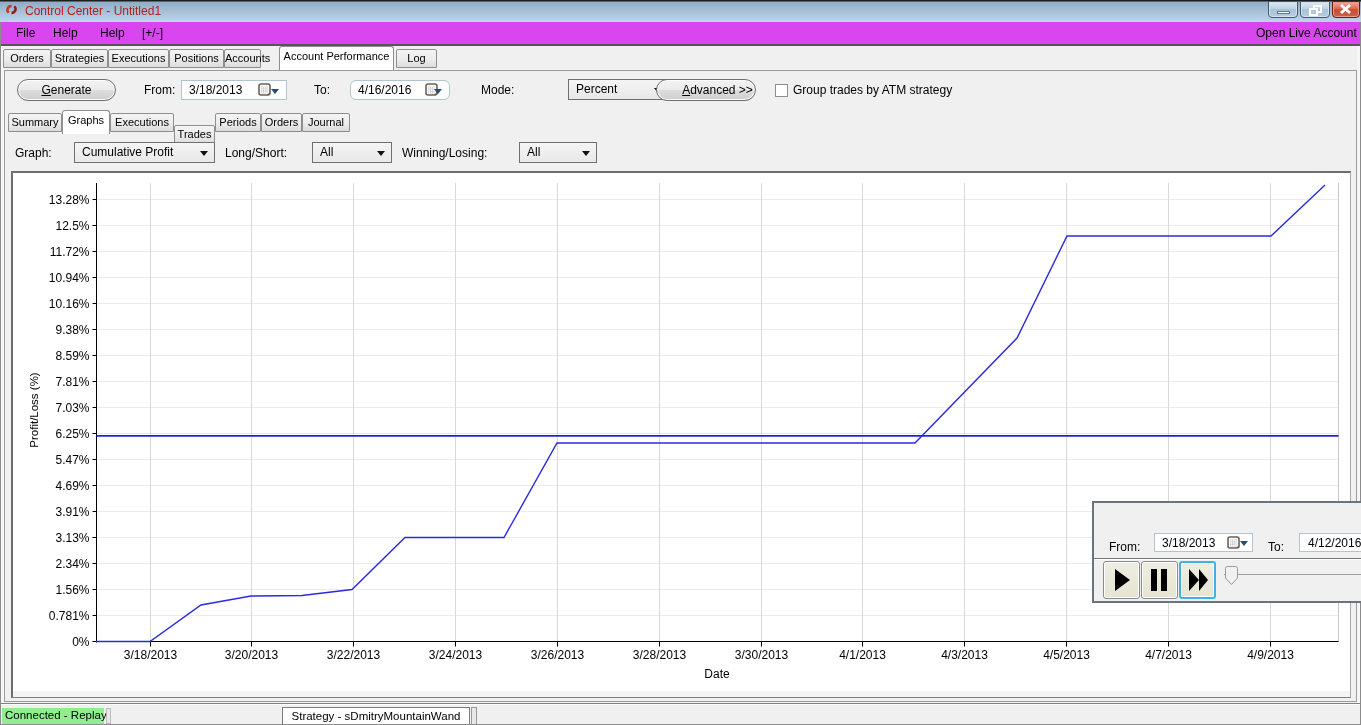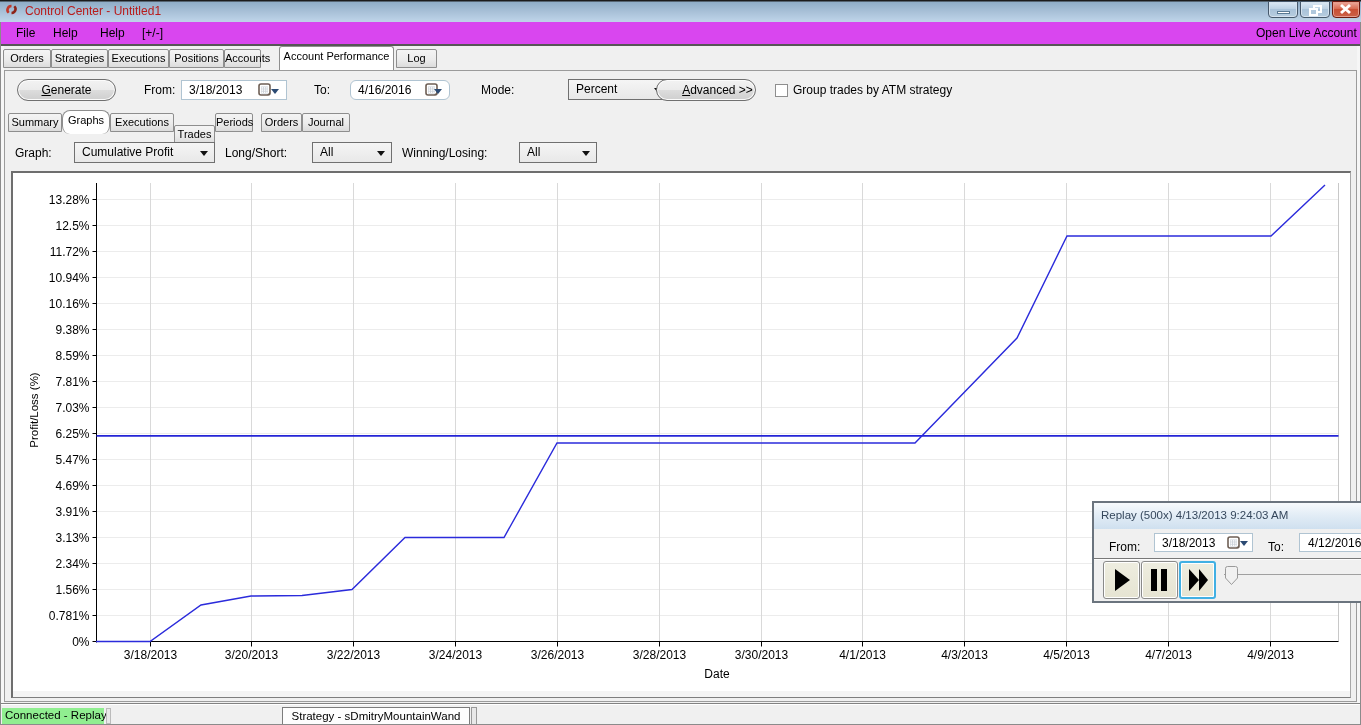--- a/index.html
+++ b/index.html
@@ -141,24 +141,24 @@
 <div class="combo" style="left:520px;top:79px;width:101px;margin-left:48px;">
     <span style="position:absolute;left:7px;top:2px;">Percent</span>
     <div class="arr"></div>
   </div>
 <div class="abs w7btn" style="left:656px;top:79px;width:100px;height:22px;padding-top:3px;padding-left:23px;"><u>A</u>dvanced &gt;&gt;</div>
 <div class="abs" style="left:775px;top:84px;width:13px;height:13px;background:#fff;border:1px solid #8e8e8e;"></div>
 <div class="lbl" style="left:793px;top:83px;">Group trades by ATM strategy</div>
 
 <div class="abs tabstrip" style="left:0;top:110px;width:1361px;height:24px;">
   <div class="tab" style="left:8px;top:3px;width:54px;"><span>Summary</span></div>
-  <div class="tab active" style="left:62px;top:0;width:48px;height:24px;border-bottom:none;border-radius:8px;"><span style="top:3px">Graphs</span></div>
+  <div class="tab active" style="left:62px;top:0;width:48px;height:24px;border-bottom:none;"><span style="top:3px">Graphs</span></div>
   <div class="tab" style="left:110px;top:3px;width:64px;"><span>Executions</span></div>
   <div class="tab" style="left:174px;top:3px;width:41px;margin-top:12px;"><span>Trades</span></div>
-  <div class="tab" style="left:215px;top:3px;width:38px;"><span>Periods</span></div>
+  <div class="tab" style="left:215px;top:3px;width:46px;"><span>Periods</span></div>
   <div class="tab" style="left:261px;top:3px;width:41px;"><span>Orders</span></div>
   <div class="tab" style="left:302px;top:3px;width:48px;"><span>Journal</span></div>
 </div>
 
 <div class="lbl" style="left:15px;top:146px;">Graph:</div>
 <div class="combo" style="left:74px;top:142px;width:141px;">
     <span style="position:absolute;left:7px;top:2px;">Cumulative Profit</span>
     <div class="arr"></div>
   </div>
 <div class="lbl" style="left:225px;top:146px;">Long/Short:</div>
@@ -269,23 +269,20 @@
       <line x1="1257.5" y1="468.5" x2="1257.5" y2="473.5" stroke="#000" stroke-width="1"></line>
       <text x="1257.5" y="485.5" font-size="12" fill="#000" text-anchor="middle">4/9/2013</text>
       <text x="704" y="504.5" font-size="12" fill="#000" text-anchor="middle">Date</text>
       <text x="25" y="237" font-size="11.5" fill="#000" text-anchor="middle" transform="rotate(-90 25 237)">Profit/Loss (%)</text>
       <line x1="83.5" y1="262.8" x2="1325.5" y2="262.8" stroke="#2424d6" stroke-width="1.8"></line>
       <polyline points="83,468.5 137,468.5 188,432 238,423 289,422.5 339,416.5 392,364.5 491,364.5 544,270 902,270 1004,165 1054,63 1258,63 1312,12" fill="none" stroke="#2b2bdb" stroke-width="1.4"></polyline>
     </svg>
 </div>
 
 <div class="abs" id="replay">
-  <div class="abs" id="replaytitle">
-      <span style="position:absolute;left:7px;top:6px;">Replay (500x) 4/13/2013 9:24:03 AM</span>
-    </div>
   <div class="lbl" style="left:15px;top:37px;">From:</div>
   <div class="datefield" style="left:60px;top:30px;width:99px;height:19px;">
     <span style="position:absolute;left:7px;top:2px;">3/18/2013</span>
     <svg class="calico" viewBox="0 0 13 13" style="left:72px;top:2px;">
         <rect x="1" y="1" width="11" height="11" rx="2" fill="#fff" stroke="#6e5f55" stroke-width="1.6"></rect>
         <rect x="3" y="3.5" width="7" height="7" fill="#ccd2d9"></rect>
         <g fill="#fff">
           <rect x="3.6" y="4.2" width="1.4" height="1.4"></rect>
           <rect x="5.9" y="4.2" width="1.4" height="1.4"></rect>
           <rect x="8.2" y="4.2" width="1.4" height="1.4"></rect>

